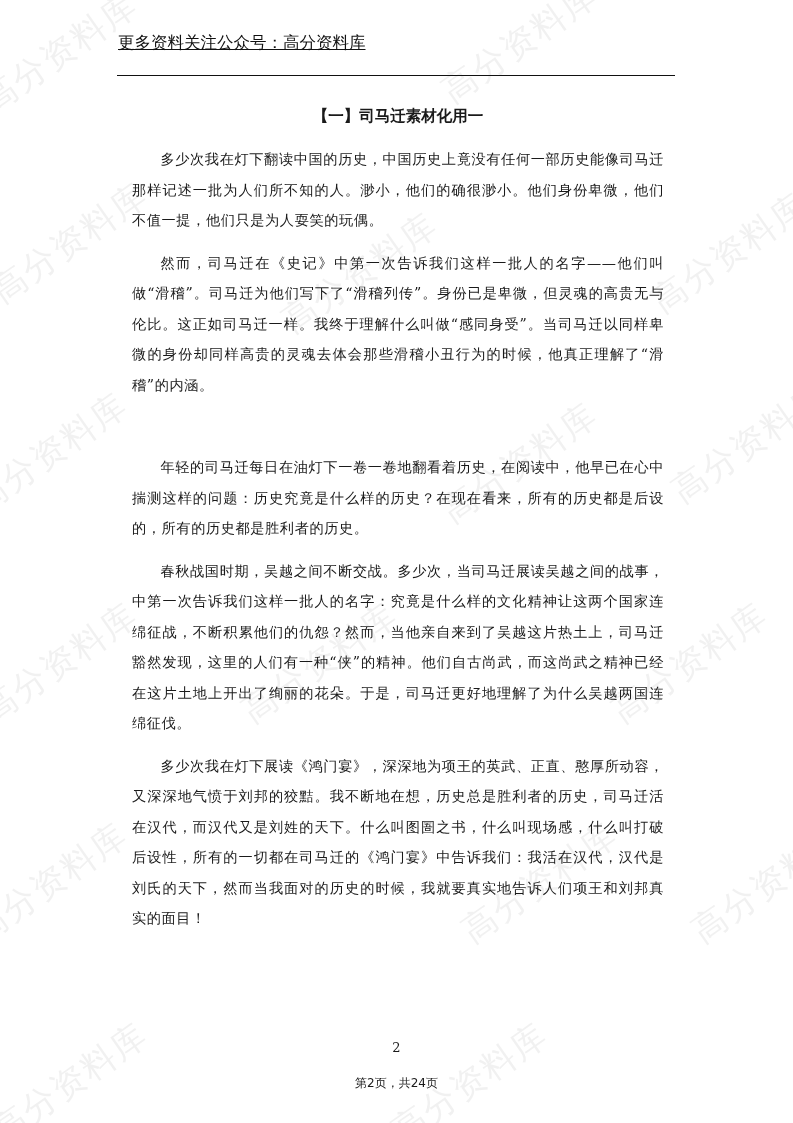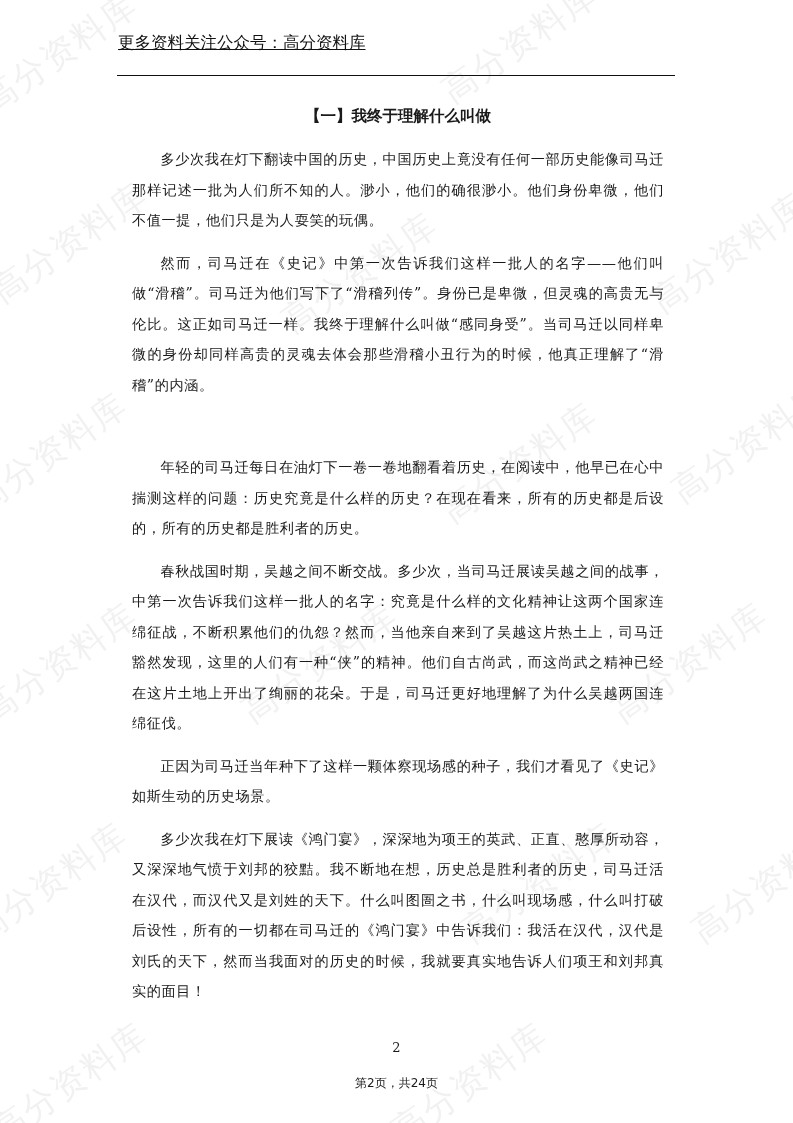--- a/index.html
+++ b/index.html
@@ -53,24 +53,23 @@
   <div class="wm" style="left:450px;top:860px">高分资料库</div>
   <div class="wm" style="left:680px;top:860px">高分资料库</div>
   <div class="wm" style="left:380px;top:1060px">高分资料库</div>
   <div class="wm" style="left:-20px;top:1060px">高分资料库</div>
 </div>
 
 <div class="header">更多资料关注公众号：高分资料库</div>
 <div class="header-rule"></div>
 
 <div class="content">
-  <h2 class="section-title">【一】我终于理解什么叫做</h2>
+  <h2 class="section-title">【一】司马迁素材化用一</h2>
   <p class="p">多少次我在灯下翻读中国的历史，中国历史上竟没有任何一部历史能像司马迁那样记述一批为人们所不知的人。渺小，他们的确很渺小。他们身份卑微，他们不值一提，他们只是为人耍笑的玩偶。</p>
   <p class="p">然而，司马迁在《史记》中第一次告诉我们这样一批人的名字——他们叫做“滑稽”。司马迁为他们写下了“滑稽列传”。身份已是卑微，但灵魂的高贵无与伦比。这正如司马迁一样。我终于理解什么叫做“感同身受”。当司马迁以同样卑微的身份却同样高贵的灵魂去体会那些滑稽小丑行为的时候，他真正理解了“滑稽”的内涵。</p>
   <div class="gap"></div>
   <p class="p">年轻的司马迁每日在油灯下一卷一卷地翻看着历史，在阅读中，他早已在心中揣测这样的问题：历史究竟是什么样的历史？在现在看来，所有的历史都是后设的，所有的历史都是胜利者的历史。</p>
   <p class="p">春秋战国时期，吴越之间不断交战。多少次，当司马迁展读吴越之间的战事，中第一次告诉我们这样一批人的名字：究竟是什么样的文化精神让这两个国家连绵征战，不断积累他们的仇怨？然而，当他亲自来到了吴越这片热土上，司马迁豁然发现，这里的人们有一种“侠”的精神。他们自古尚武，而这尚武之精神已经在这片土地上开出了绚丽的花朵。于是，司马迁更好地理解了为什么吴越两国连绵征伐。</p>
-  <p class="p">正因为司马迁当年种下了这样一颗体察现场感的种子，我们才看见了《史记》如斯生动的历史场景。</p>
   <p class="p">多少次我在灯下展读《鸿门宴》，深深地为项王的英武、正直、憨厚所动容，又深深地气愤于刘邦的狡黠。我不断地在想，历史总是胜利者的历史，司马迁活在汉代，而汉代又是刘姓的天下。什么叫图圄之书，什么叫现场感，什么叫打破后设性，所有的一切都在司马迁的《鸿门宴》中告诉我们：我活在汉代，汉代是刘氏的天下，然而当我面对的历史的时候，我就要真实地告诉人们项王和刘邦真实的面目！</p>
 </div>
 
 <div class="page-num">2</div>
 <div class="page-of">第2页，共24页</div>
 
 </body></html>

